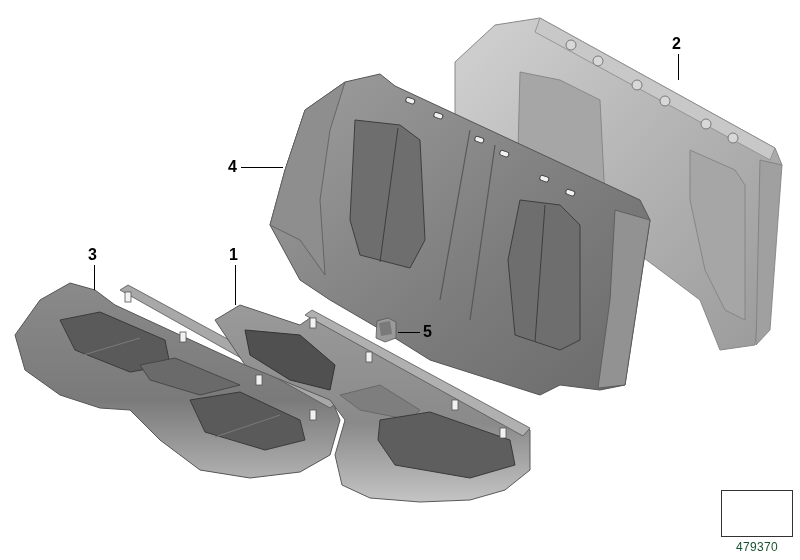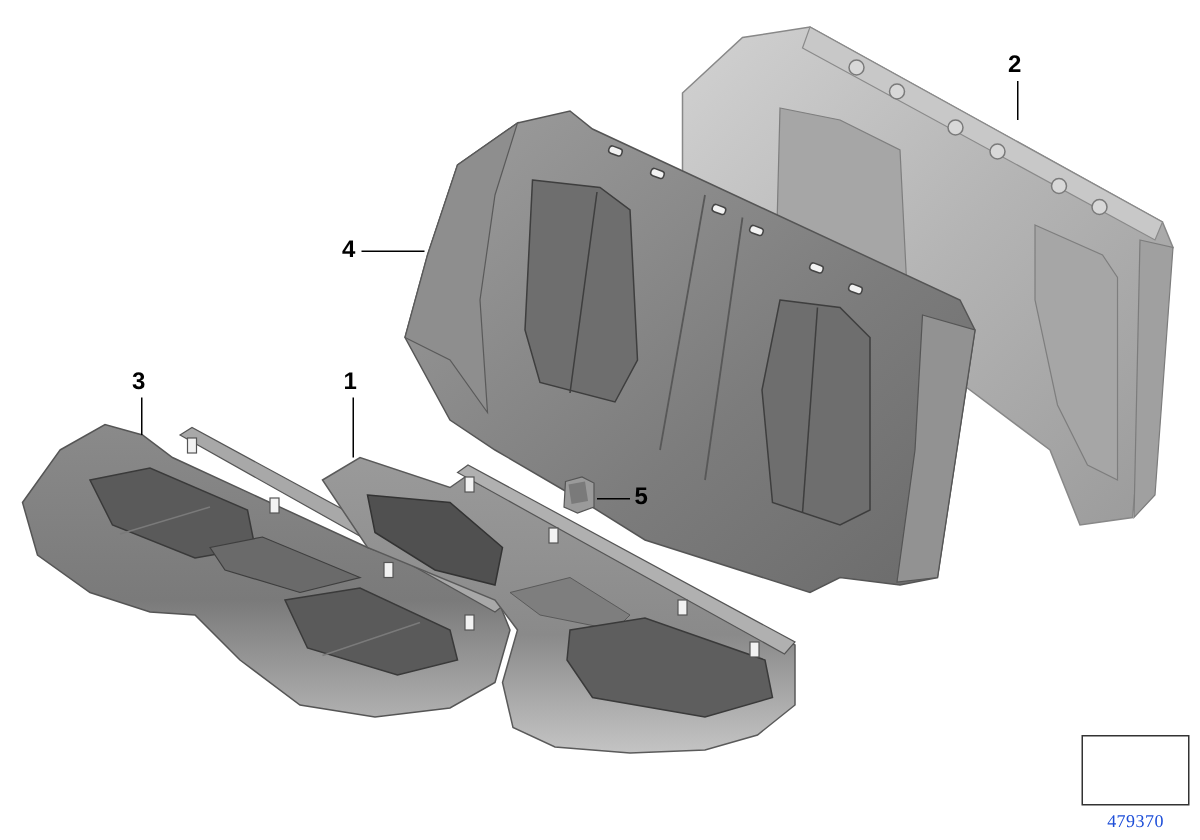--- a/index.html
+++ b/index.html
@@ -4,21 +4,21 @@
 <style>
   html, body { margin:0; padding:0; background:#ffffff; }
   body { width:800px; height:560px; position:relative; overflow:hidden;
          font-family:"Liberation Sans", "DejaVu Sans", sans-serif; }
   #diagram { position:absolute; left:0; top:0; width:800px; height:560px; }
   .callout { position:absolute; font-weight:bold; font-size:16px; color:#000; line-height:16px; }
   .leader { position:absolute; background:#000; }
   #ref-box { position:absolute; left:721px; top:490px; width:72px; height:47px;
              border:1px solid #333; background:#fff; box-sizing:border-box; }
   #ref-number { position:absolute; left:721px; top:540px; width:72px; text-align:center;
-                font-size:12px; color:#1d4ed8; letter-spacing:0.3px;font-family:Liberation Serif, serif; }
+                font-size:12px; color:#14532d; letter-spacing:0.3px; }
 </style>
 </head>
 <body>
 
 <svg id="diagram" viewBox="0 0 800 560" xmlns="http://www.w3.org/2000/svg">
   <defs>
     <linearGradient id="gBackLight" x1="0" y1="0" x2="1" y2="1">
       <stop offset="0" stop-color="#d2d2d2"></stop>
       <stop offset="0.5" stop-color="#b4b4b4"></stop>
       <stop offset="1" stop-color="#9a9a9a"></stop>

